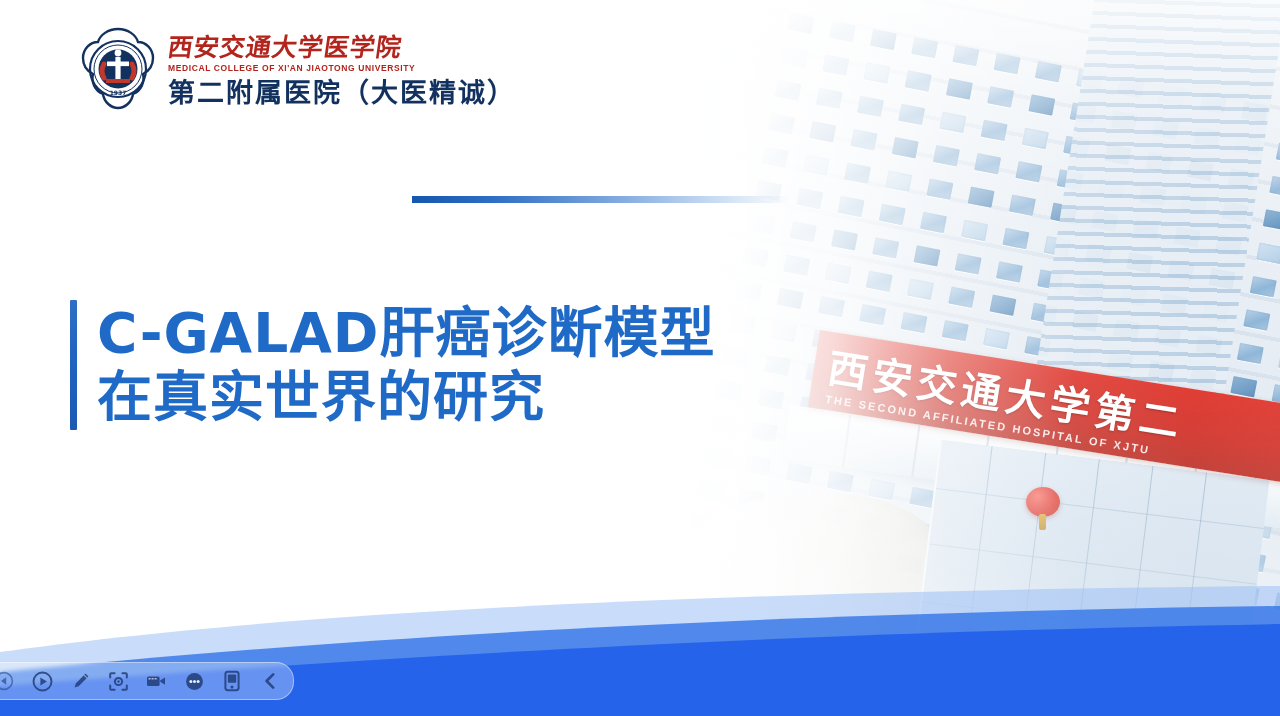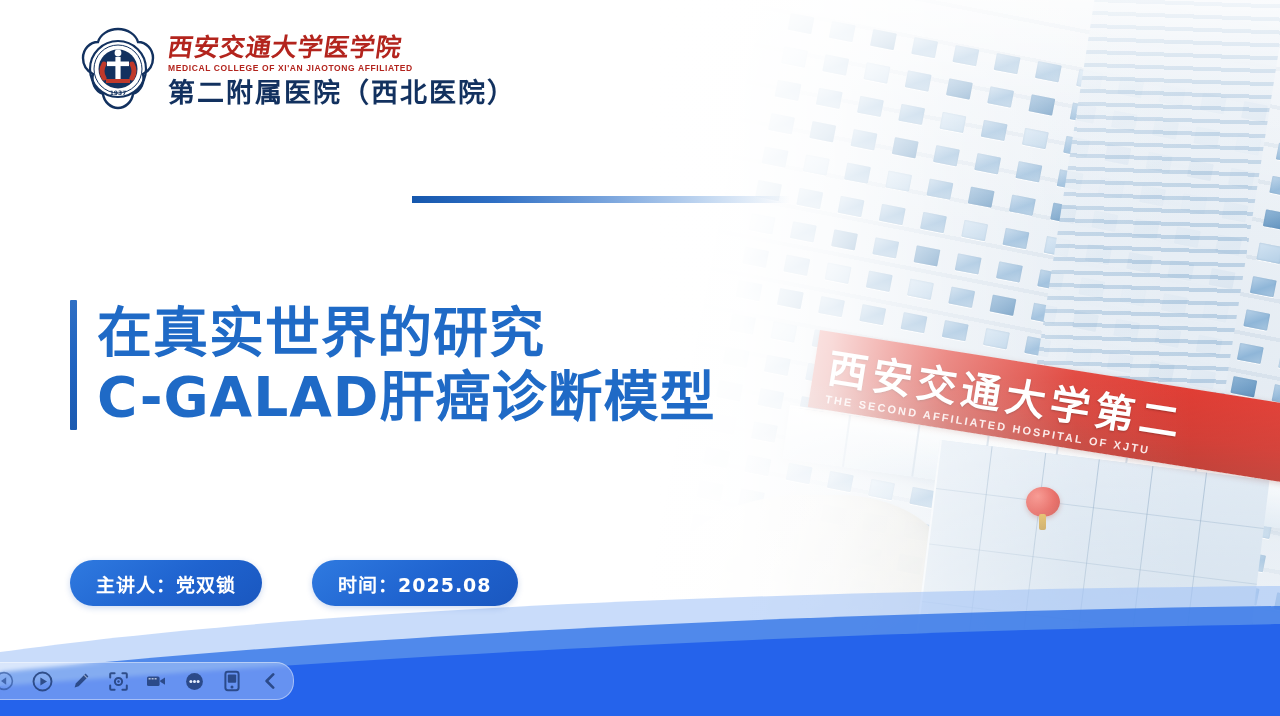--- a/index.html
+++ b/index.html
@@ -529,39 +529,35 @@
         <path d="M54,38 a14,14 0 0 1 0,14" fill="none" stroke="#c0392b" stroke-width="5" stroke-linecap="round"></path>
         <rect x="37.4" y="31" width="5.2" height="26" fill="#ffffff"></rect>
         <rect x="29" y="35.5" width="22" height="4.6" fill="#ffffff"></rect>
         <rect x="28" y="53" width="24" height="4" fill="#c0392b"></rect>
         <circle cx="40" cy="27" r="3.4" fill="#ffffff"></circle>
         <text x="40" y="69" font-size="6" fill="#12315f" text-anchor="middle" font-family="DejaVu Sans, sans-serif" font-weight="700">1937</text>
       </svg>
     </div>
     <div class="logo-text">
       <div class="logo-cn-top">西安交通大学医学院</div>
-      <div class="logo-en">MEDICAL COLLEGE OF XI'AN JIAOTONG AFFILIATED</div>
-      <div class="logo-cn-main">第二附属医院（西北医院）</div>
+      <div class="logo-en">MEDICAL COLLEGE OF XI'AN JIAOTONG UNIVERSITY</div>
+      <div class="logo-cn-main">第二附属医院（大医精诚）</div>
     </div>
   </div>
 
   <div class="rule"></div>
 
   <div class="title-block">
     <div class="accent-bar"></div>
     <div class="title-lines">
+      <div class="t-line">C-GALAD肝癌诊断模型</div>
       <div class="t-line">在真实世界的研究</div>
-      <div class="t-line">C-GALAD肝癌诊断模型</div>
     </div>
   </div>
 
-  <div class="pills">
-    <div class="pill">主讲人：党双锁</div>
-    <div class="pill">时间：2025.08</div>
-  </div>
 
   <div class="toolbar">
 
     <div class="tb-icon">
       <svg width="20" height="20" viewBox="0 0 20 20">
         <circle cx="10" cy="10" r="8.4" fill="none" stroke="#2b4f96" stroke-width="1.6" opacity=".75"></circle>
         <path d="M12.2,6.2 L7,10 L12.2,13.8 Z" fill="#2b4f96" opacity=".85"></path>
       </svg>
     </div>
 

